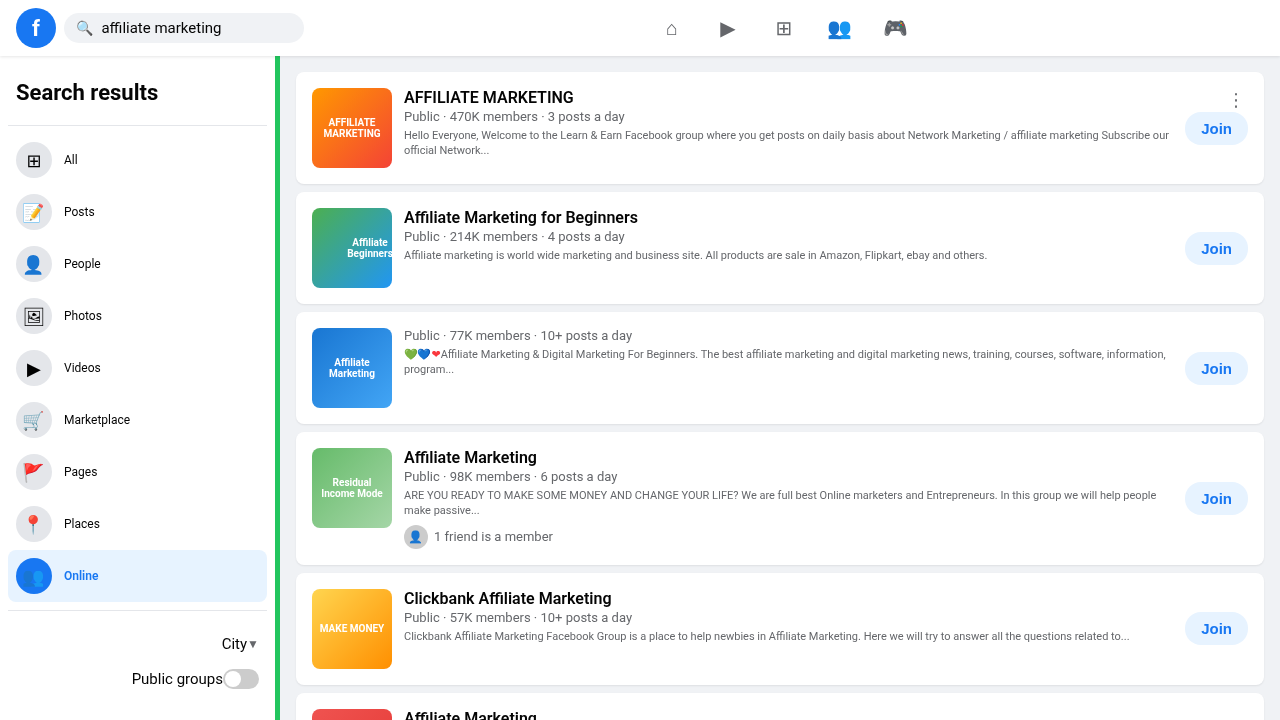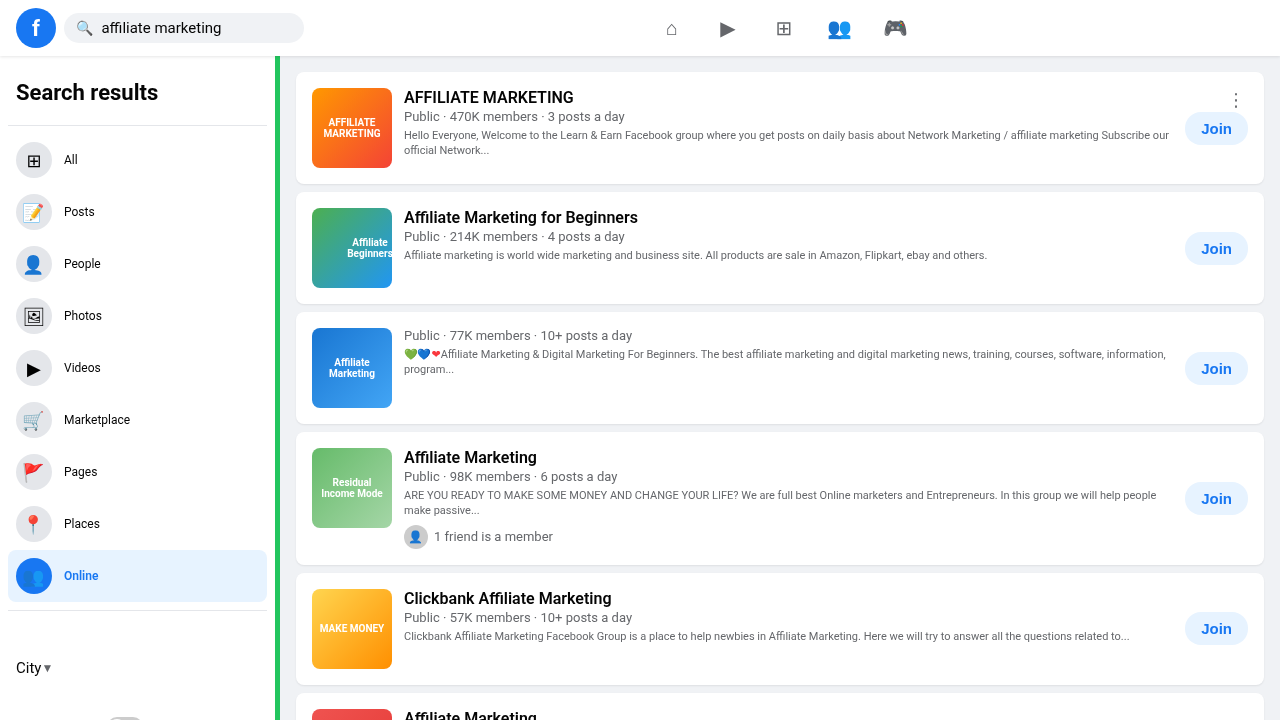--- a/index.html
+++ b/index.html
@@ -129,23 +129,22 @@
       font-weight: 600;
     }
 
     
     .filter-section {
       padding: 8px 8px;
     }
     .filter-row {
       display: flex;
       align-items: center;
-      justify-content: flex-start;
+      justify-content: flex-end;
       padding: 8px 0;
-      margin-top: 24px;
     }
     .filter-label {
       font-size: 15px;
       color: #050505;
     }
     .filter-chevron {
       color: #65676b;
       font-size: 12px;
     }
     .toggle-switch {

